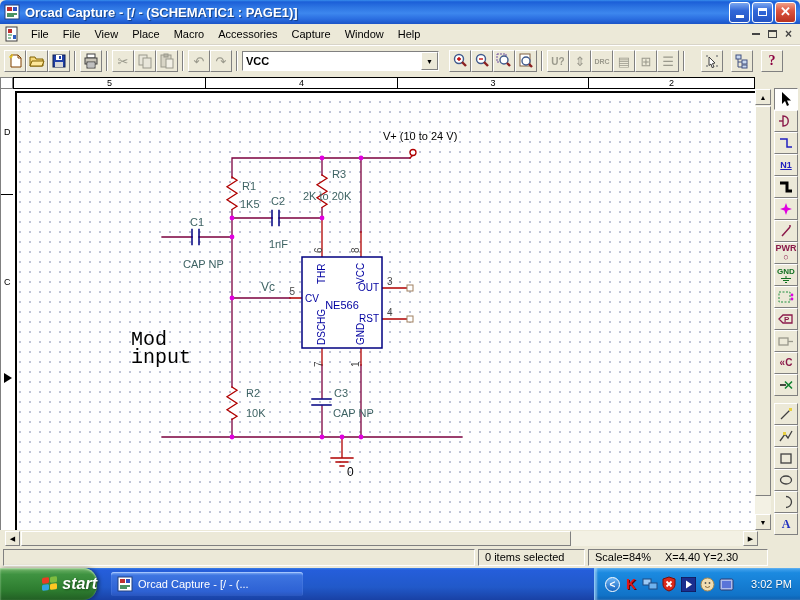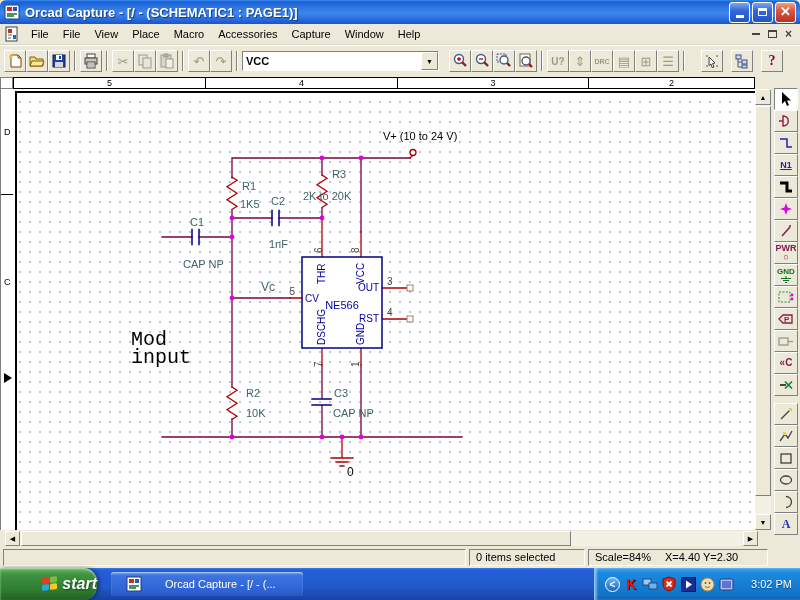--- a/index.html
+++ b/index.html
@@ -99,21 +99,21 @@
   .taskbar { position:absolute; left:0; top:568px; width:800px; height:32px;
     background:linear-gradient(180deg,#3a80e8 0%,#255edb 6%,#2159c9 60%,#1941a5 100%); display:flex; align-items:center; }
   .startbtn { height:32px; width:97px; border-radius:0 14px 14px 0;
     background:linear-gradient(180deg,#73b56b 0%,#3f9341 20%,#2d7c2f 70%,#225f24 100%);
     box-shadow:inset 0 1px 2px #b8e0b0, 2px 0 4px rgba(0,0,0,.4);
     display:flex; align-items:center; justify-content:center; gap:5px;padding-left:40px; }
   .startbtn .stxt { color:#fff; font-size:16px; font-weight:bold; font-style:italic;
     text-shadow:1px 1px 2px #1a4a1a; }
   .taskbtn { margin-left:14px; height:24px; width:192px; border-radius:3px;
     background:linear-gradient(180deg,#79a8f5 0%,#3d74e0 15%,#2e62d4 80%,#2a56be 100%);
-    box-shadow:inset 0 1px 1px #a8c8ff; display:flex; align-items:center; gap:23px; padding:0 15px; }
+    box-shadow:inset 0 1px 1px #a8c8ff; display:flex; align-items:center; gap:5px; padding:0 6px; }
   .taskbtn .tktxt { color:#fff; font-size:11px; white-space:nowrap; overflow:hidden; }
   .tray { margin-left:auto; height:32px; display:flex; align-items:center; gap:3px; padding:0 8px 0 10px;
     background:linear-gradient(180deg,#4aa6ef 0%,#1b8ae0 15%,#1173c8 85%,#0d5eae 100%);
     border-left:1px solid #8cc6f5; box-shadow:inset 2px 0 2px rgba(255,255,255,.4); }
   .clock { color:#fff; font-size:11px; margin-left:14px; text-shadow:0 1px 1px #084a80; }
   .tray-chev { width:15px; height:15px; border-radius:50%; border:1px solid #fff;
     background:linear-gradient(180deg,#6db5f5,#1565c0); color:#fff; font-size:10px; font-weight:bold;
     line-height:13px; text-align:center; }
   .tico { width:16px; height:16px; display:flex; align-items:center; justify-content:center; }
 </style>
@@ -515,21 +515,21 @@
       </svg>
     </div>
     <div class="pbtn">
       <span style="color:#2030c0;font-weight:bold;font-size:12px;font-family:'Liberation Serif',serif">A</span>
     </div>
   </div>
 </div>
 
 <div class="statusbar">
   <div class="spanel" style="flex:1"></div>
-  <div class="spanel" style="width:116px">0 items selected</div>
+  <div class="spanel" style="width:107px">0 items selected</div>
   <div class="spanel" style="width:180px;gap:14px">
     <span>Scale=84%</span>
     <span>X=4.40 Y=2.30</span>
   </div>
   <div style="width:26px"></div>
 </div>
 
 <div class="taskbar">
   <div class="startbtn">
     <svg width="20" height="20">

